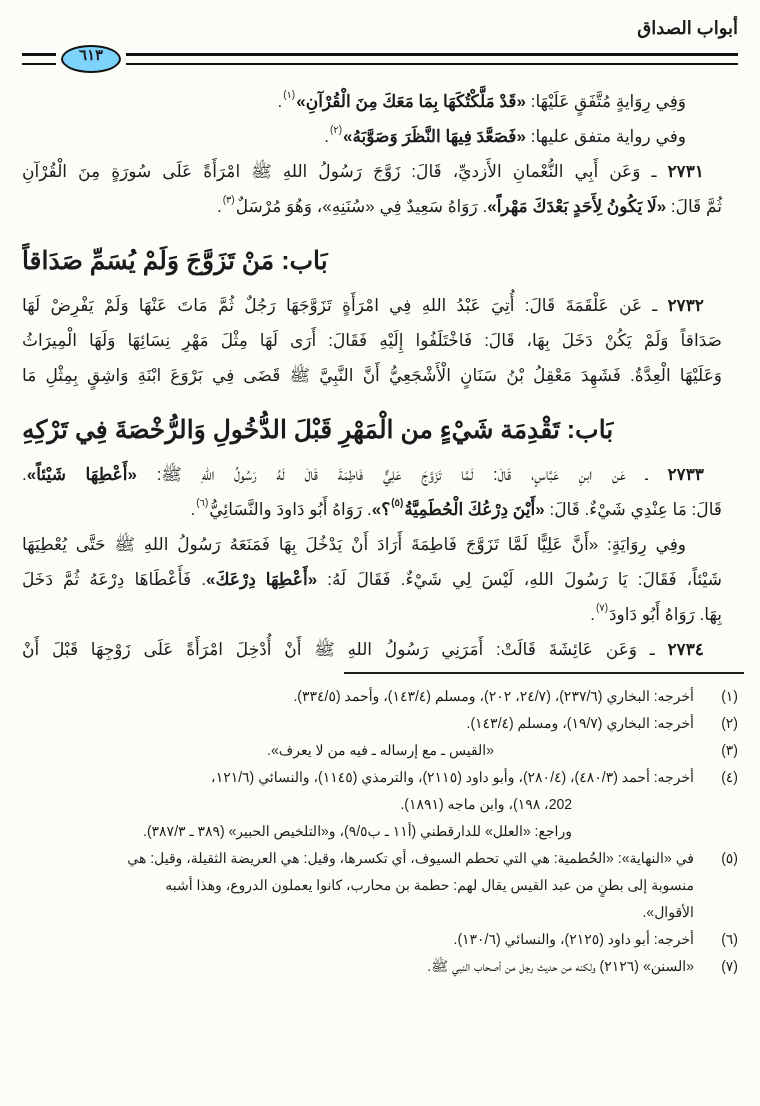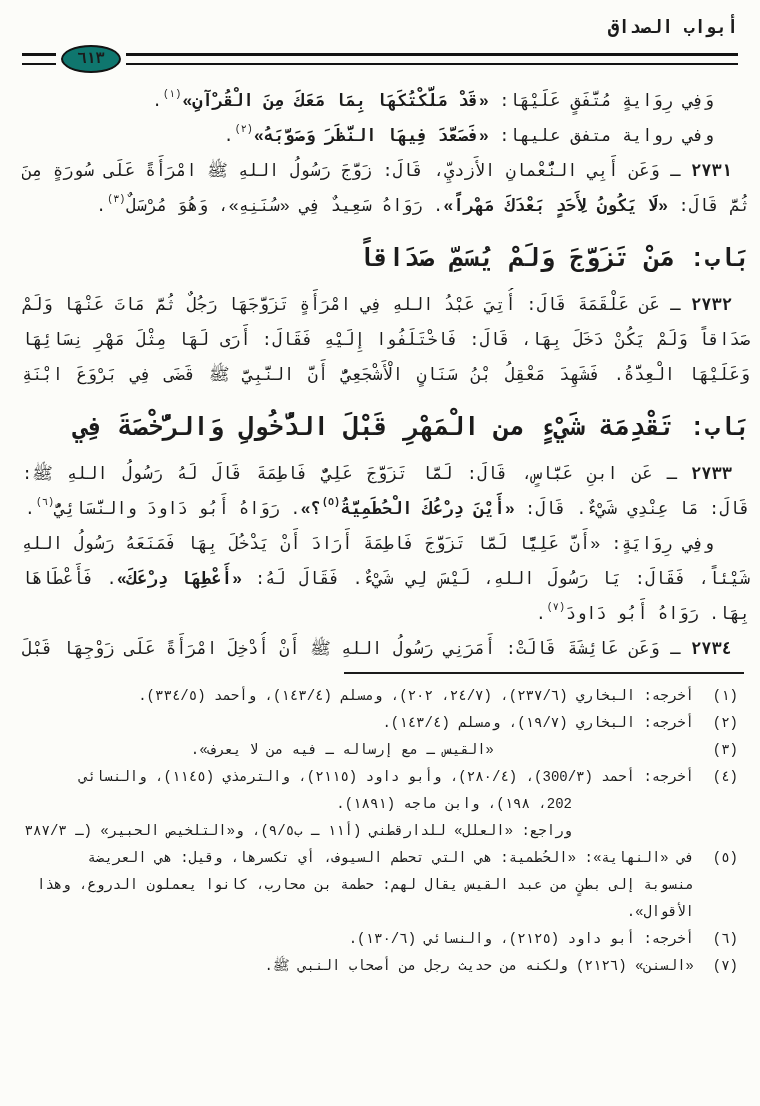--- a/index.html
+++ b/index.html
@@ -3,57 +3,57 @@
 <meta charset="utf-8">
 <style>
   html,body{margin:0;padding:0;background:#e8e8e4;}
   .page{
     position:relative;
     width:760px;height:1106px;
     margin:0 auto;
     background:#fcfcf9;
     color:#1b1b1b;
     direction:rtl;
-    font-family:Liberation Mono, monospace;
+    font-family:Liberation Sans, sans-serif;
     overflow:hidden;
     box-sizing:border-box;
   }
   
   .hdr{padding:14px 22px 0 22px;}
   .hdr-title{
     font-size:18px;font-weight:bold;text-align:right;
     height:28px;line-height:28px;letter-spacing:.5px;
   }
   .rule-row{
     direction:ltr;display:flex;align-items:center;
     height:30px;margin-top:2px;
   }
   .dbl{height:7px;border-top:3.5px solid #131313;border-bottom:2px solid #131313;}
   .rule-left{width:34px;}
   .rule-main{flex:1;}
   .page-oval{
     width:56px;height:24px;margin:0 5px;
     border:2.5px solid #131313;border-radius:50%;
-    display:flex;align-items:center;justify-content:center;
-    flex:0 0 auto;background:#0f766e;
+    display:flex;justify-content:center;
+    flex:0 0 auto;background:#7dd3fc;
   }
   .page-oval span{font-size:15px;font-weight:bold;line-height:1;}
   
-  .body{padding:10px 10px 0 22px;}
+  .body{padding:10px 38px 0 22px;}
   .para{margin:0;}
   .line{
     height:35px;line-height:35px;font-size:17px;
     overflow:hidden;
   }
   .line.j{text-align:justify;text-align-last:justify;}
   .line.last{text-align:right;}
   .ind-sm{padding-right:18px;}
   .ind-md{padding-right:36px;}
   .bab-heading{
-    font-size:25px;font-weight:bold;text-align:right;
+    font-size:25px;font-weight:bold;text-align:left;
     height:46px;line-height:46px;margin:13px 0 5px 0;
     overflow:hidden;
   }
   sup.fn-ref{
     font-size:10px;line-height:0;position:relative;top:-2px;
     vertical-align:super;padding:0 1px;
   }
   
   .fn-divider{
     width:400px;height:0;border-top:2px solid #1b1b1b;
@@ -132,21 +132,21 @@
       </div>
       <div class="fn">
         <div class="fn-num">(٣)</div>
         <div class="fn-text">
           <div class="fline find-q">«القيس ـ مع إرساله ـ فيه من لا يعرف».</div>
         </div>
       </div>
       <div class="fn">
         <div class="fn-num">(٤)</div>
         <div class="fn-text">
-          <div class="fline">أخرجه: أحمد (300/٣)، (٢٨٠/٤)، وأبو داود (٢١١٥)، والترمذي (١١٤٥)، والنسائي (١٢١/٦،</div>
+          <div class="fline">أخرجه: أحمد (٤٨٠/٣)، (٢٨٠/٤)، وأبو داود (٢١١٥)، والترمذي (١١٤٥)، والنسائي (١٢١/٦،</div>
           <div class="fline find-m">202، ١٩٨)، وابن ماجه (١٨٩١).</div>
           <div class="fline find-m">وراجع: «العلل» للدارقطني (‭٩/٥ب ـ ١١أ‬)، و«التلخيص الحبير» (‭٣٨٧/٣ ـ ٣٨٩‬).</div>
         </div>
       </div>
       <div class="fn">
         <div class="fn-num">(٥)</div>
         <div class="fn-text">
           <div class="fline">في «النهاية»: «الحُطمية: هي التي تحطم السيوف، أي تكسرها، وقيل: هي العريضة الثقيلة، وقيل: هي</div>
           <div class="fline">منسوبة إلى بطنٍ من عبد القيس يقال لهم: حطمة بن محارب، كانوا يعملون الدروع، وهذا أشبه</div>
           <div class="fline">الأقوال».</div>

